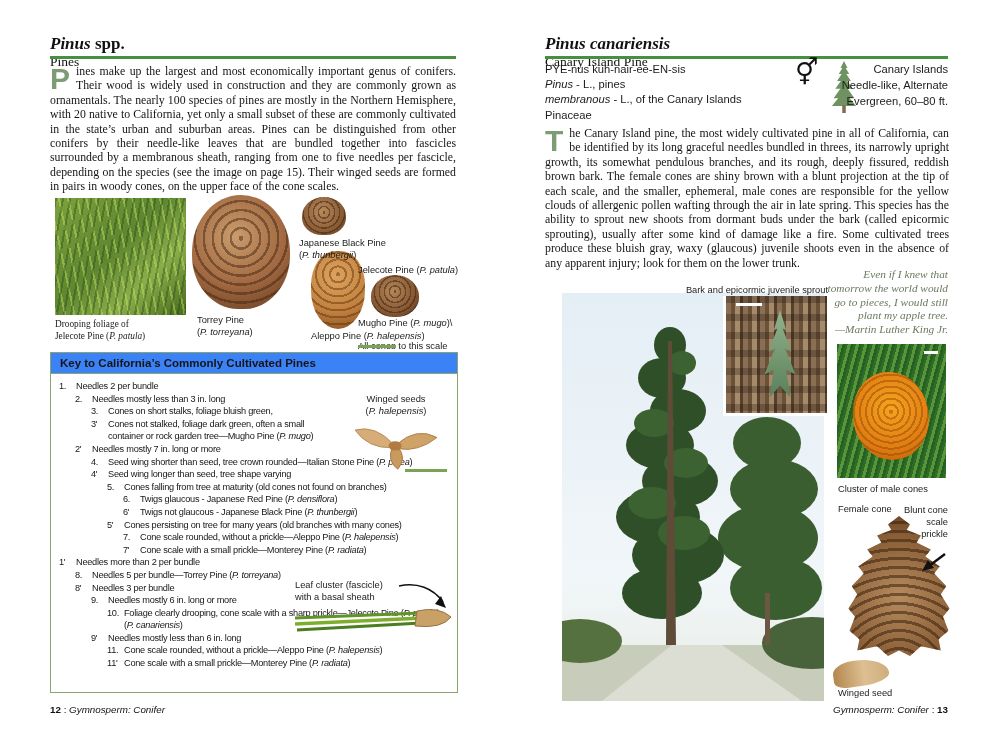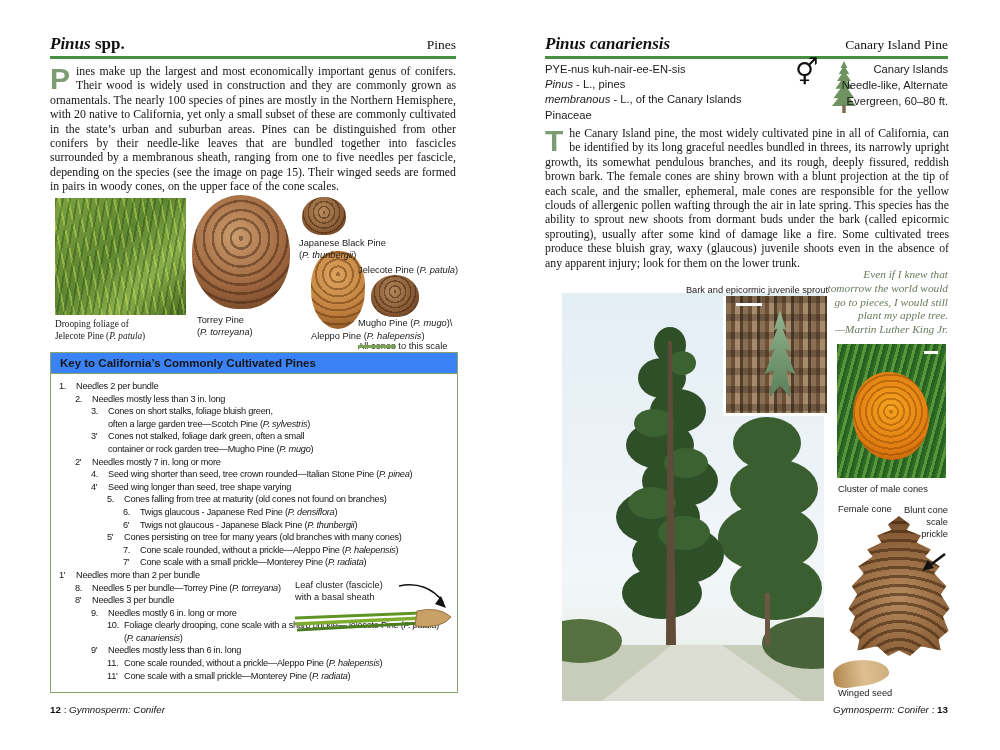--- a/index.html
+++ b/index.html
@@ -5,21 +5,21 @@
   * { box-sizing: border-box; margin: 0; padding: 0; }
   html,body { background:#ffffff; }
   .spread {
     position: relative; width: 1000px; height: 750px;
     background: #ffffff; overflow: hidden;
     font-family: "Liberation Sans", sans-serif; color:#1b1b1b;
   }
   em { font-style: italic; }
 
   
-  .pg-header { position:absolute; display:flex; justify-content:space-between; align-items:baseline; }
+  .pg-header { position:absolute; display:flex; justify-content:space-between; align-items:baseline;flex-direction:column; }
   .pg-header .title { font:bold 17px "Liberation Serif", serif; color:#111; }
   .pg-header .common { font:13.5px "Liberation Serif", serif; color:#111; }
   .lp-header { left:50px; top:34px; width:406px; }
   .rp-header { left:545px; top:34px; width:403px; }
   .rule { position:absolute; height:2.5px; background:#45913f; }
   .lp-rule { left:50px; top:56px; width:406px; }
   .rp-rule { left:545px; top:56px; width:403px; }
 
   
   .para {
@@ -200,23 +200,20 @@
             <span class="ktxt">Needles 2 per bundle</span>
           </div>
           <div class="krow" style="padding-left: 20px;">
             <span class="knum">2.</span>
             <span class="ktxt">Needles mostly less than 3 in. long</span>
           </div>
           <div class="krow" style="padding-left: 36px;">
             <span class="knum">3.</span>
             <span class="ktxt">Cones on short stalks, foliage bluish green,</span>
           </div>
-          <div class="krow" style="padding-left: 53px;">
-            <span class="ktxt">often a large garden tree—Scotch Pine (<em>P. sylvestris</em>)</span>
-          </div>
           <div class="krow" style="padding-left: 36px;">
             <span class="knum">3'</span>
             <span class="ktxt">Cones not stalked, foliage dark green, often a small</span>
           </div>
           <div class="krow" style="padding-left: 53px;">
             <span class="ktxt">container or rock garden tree—Mugho Pine (<em>P. mugo</em>)</span>
           </div>
           <div class="krow" style="padding-left: 20px;">
             <span class="knum">2'</span>
             <span class="ktxt">Needles mostly 7 in. long or more</span>
@@ -283,20 +280,30 @@
           <div class="krow" style="padding-left: 52px;">
             <span class="knum">11.</span>
             <span class="ktxt">Cone scale rounded, without a prickle—Aleppo Pine (<em>P. halepensis</em>)</span>
           </div>
           <div class="krow" style="padding-left: 52px;">
             <span class="knum">11'</span>
             <span class="ktxt">Cone scale with a small prickle—Monterey Pine (<em>P. radiata</em>)</span>
           </div>
         </div>
 
+      <div class="inset-seeds">
+        <div class="cap2">Winged seeds<br>(<em>P. halepensis</em>)</div>
+        <svg width="96" height="54" viewBox="0 0 100 58">
+          <path d="M48 30 Q28 8 6 14 Q20 34 46 33 Z" fill="#d6ad79" stroke="#b68a52" stroke-width="1"></path>
+          <path d="M50 30 Q72 10 94 22 Q74 38 52 34 Z" fill="#cfa268" stroke="#ab7f4a" stroke-width="1"></path>
+          <path d="M46 32 Q40 48 52 56 Q62 44 52 32 Z" fill="#c89a5e" stroke="#a5793f" stroke-width="1"></path>
+          <ellipse cx="49" cy="31" rx="7" ry="5" fill="#b07c43"></ellipse>
+        </svg>
+        <div class="bar"></div>
+      </div>
 
       <div class="inset-leaf">
         <div class="cap2">Leaf cluster (fascicle)<br>with a basal sheath</div>
         <svg width="158" height="54" viewBox="0 0 158 54">
           <path d="M104 6 C 122 2, 138 8, 148 22" stroke="#111" stroke-width="1.6" fill="none"></path>
           <polygon points="151,28 140,24 146,16" fill="#111"></polygon>
           <path d="M0 38 L126 33" stroke="#5f9427" stroke-width="3"></path>
           <path d="M0 44 L128 38" stroke="#7fae2f" stroke-width="3.4"></path>
           <path d="M2 50 L126 43" stroke="#4c7d1f" stroke-width="3"></path>
           <path d="M122 31 q 22 -5 34 6 q -9 12 -36 9 z" fill="#c9a065" stroke="#977140" stroke-width="1"></path>

